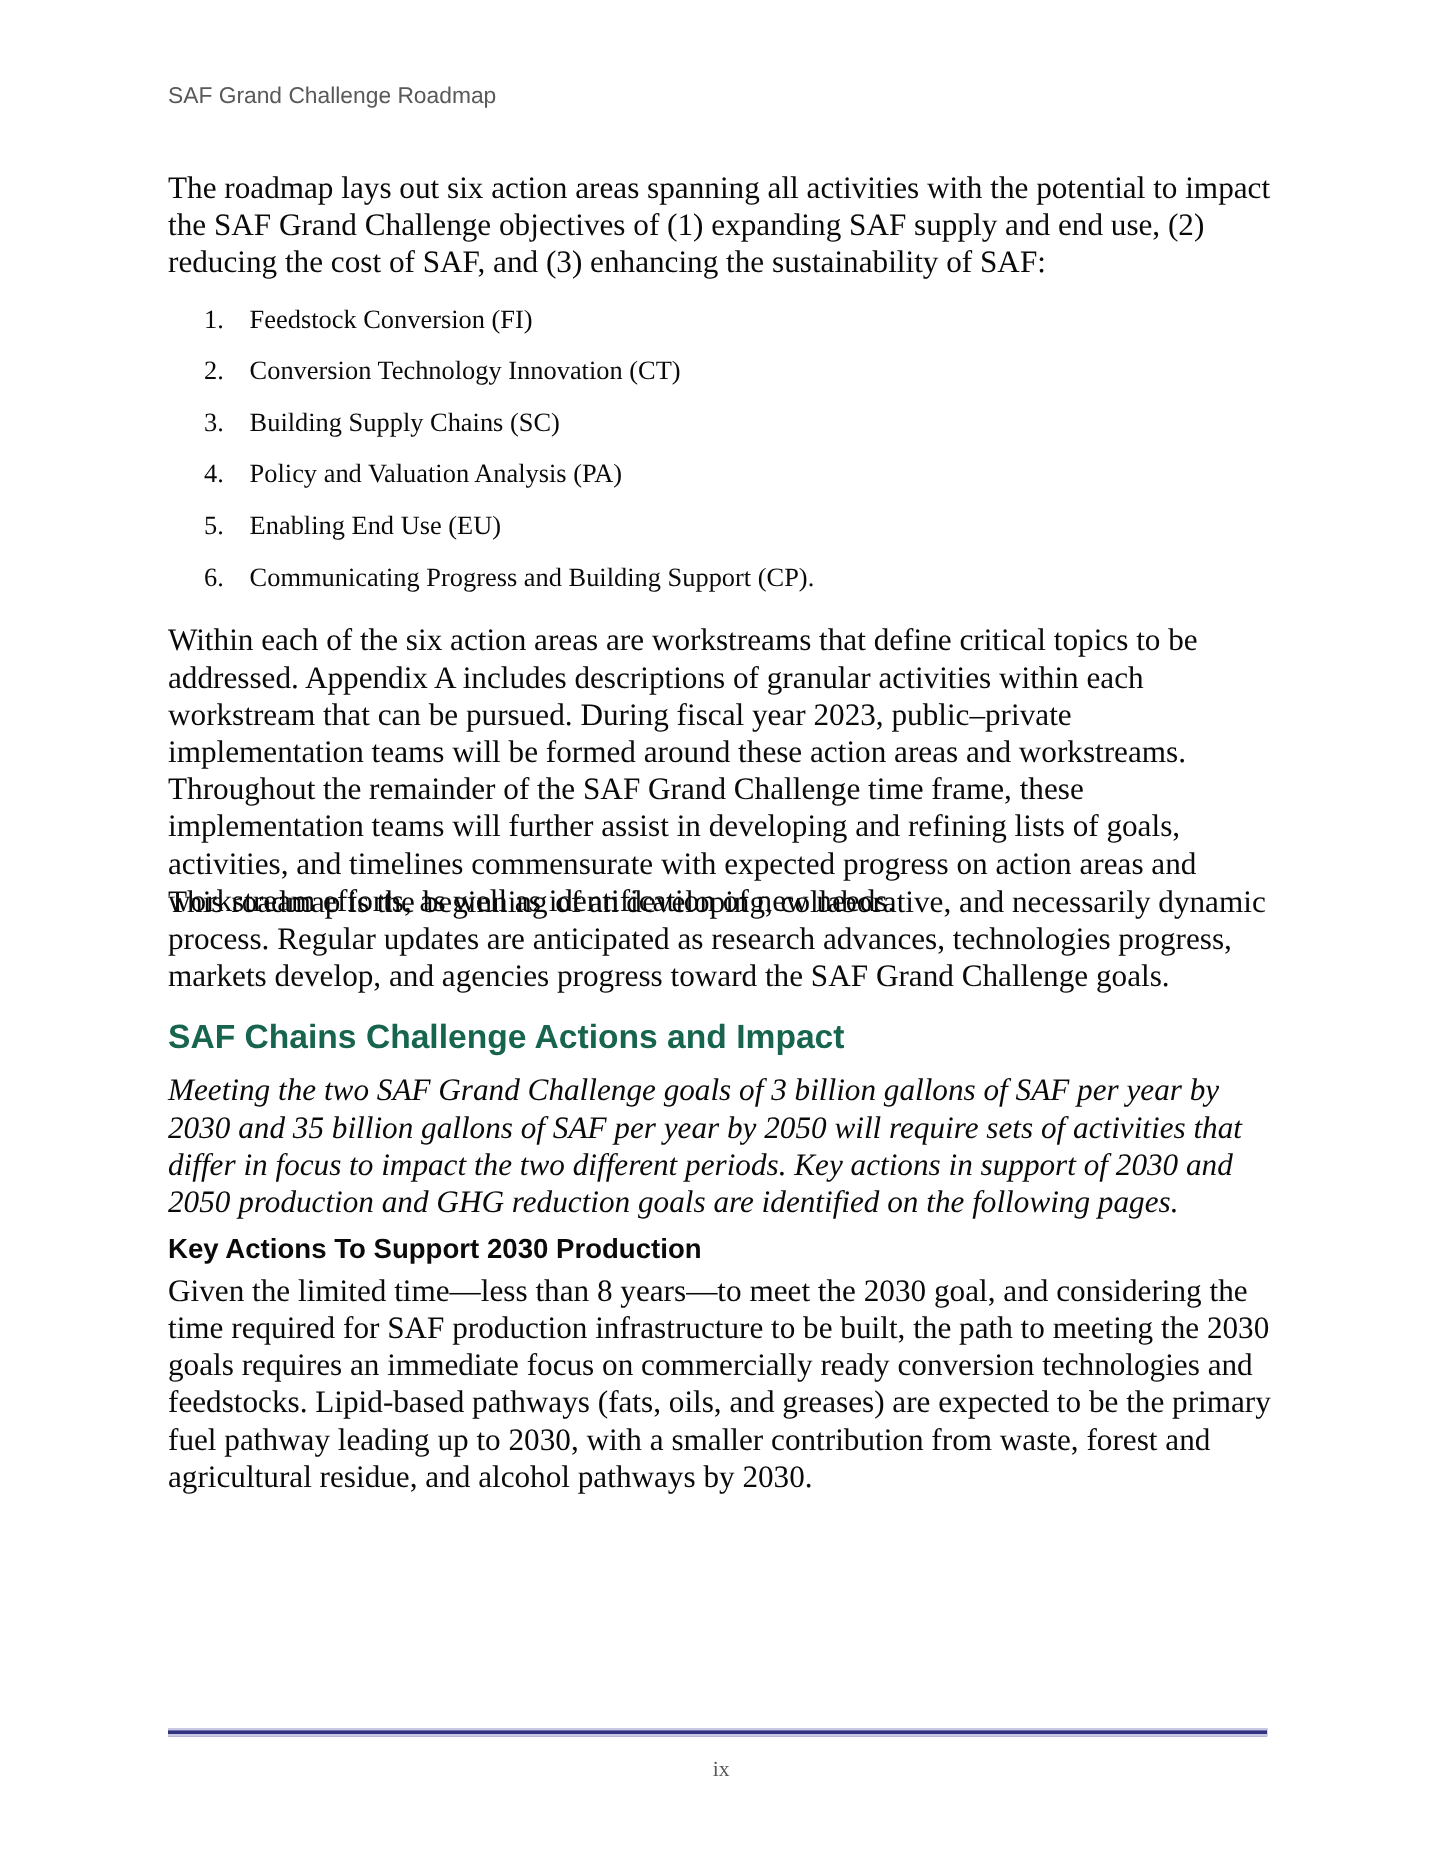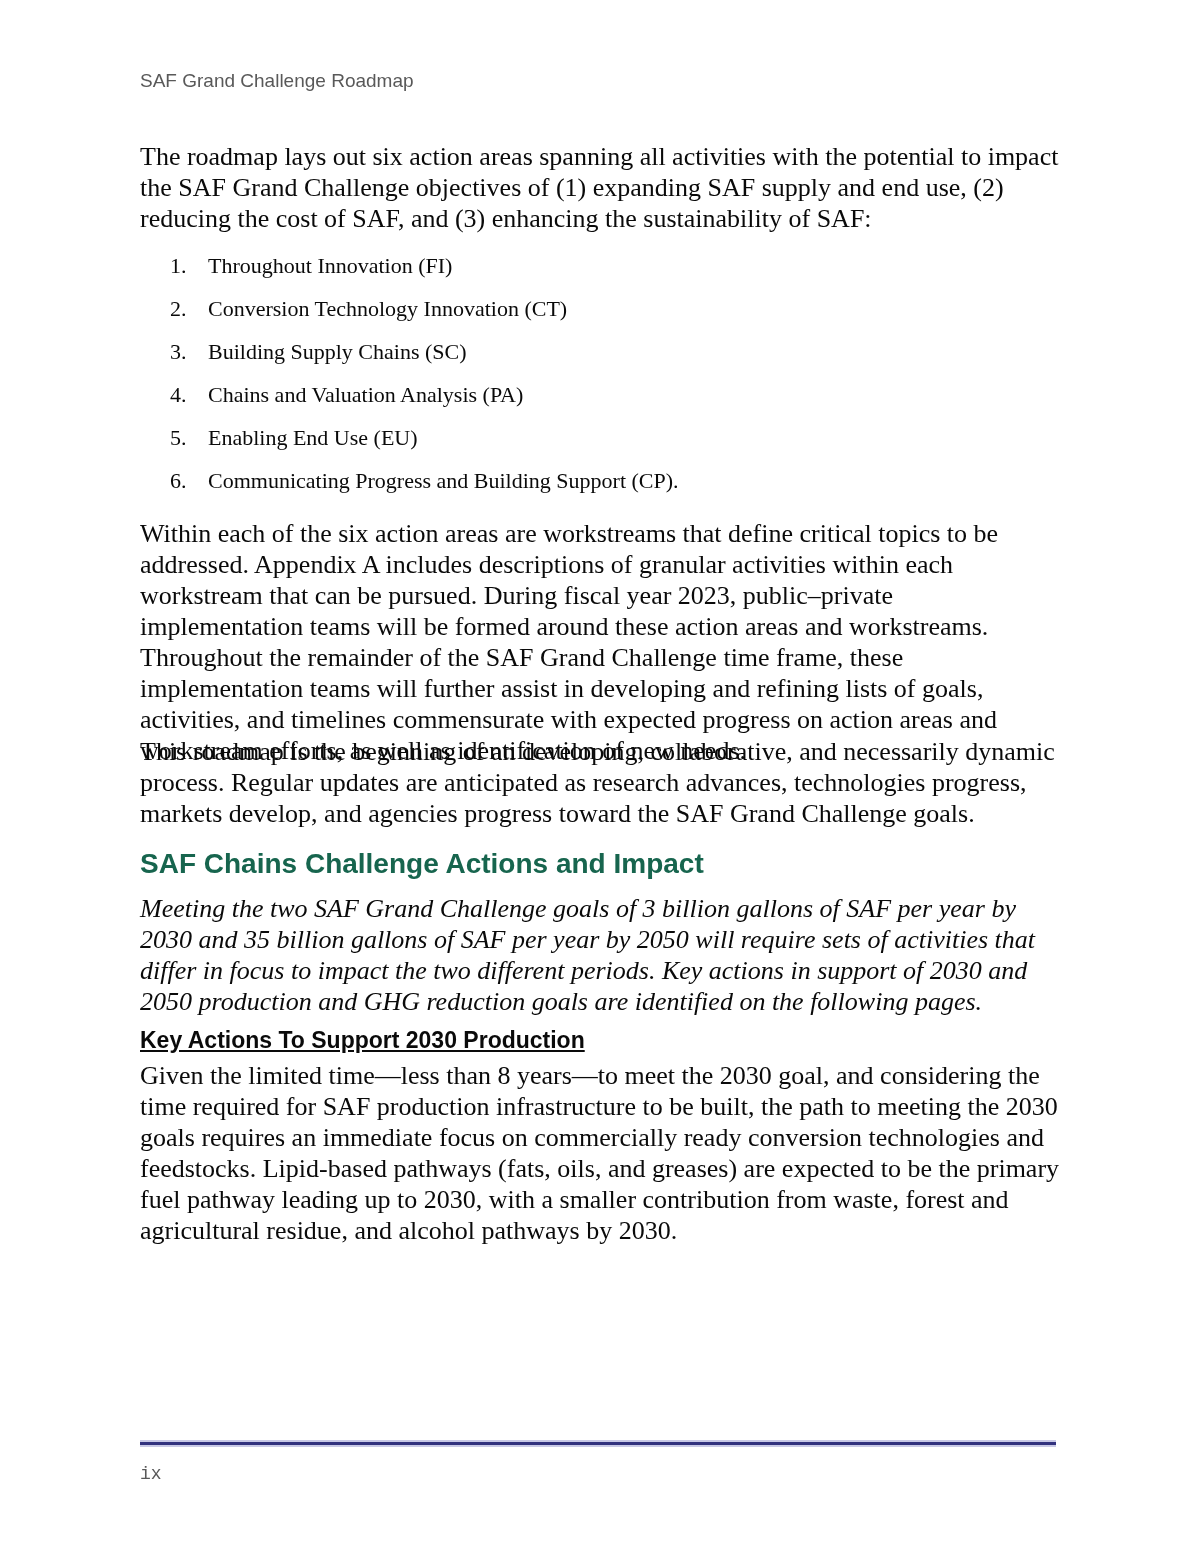--- a/index.html
+++ b/index.html
@@ -62,64 +62,64 @@
     color: #17654E;
   }
   .p-section { top: 893px; font-style: italic; }
   .subsection-heading {
     top: 1026px;
     font-family: "Liberation Sans", sans-serif;
     font-weight: bold;
     font-size: 23px;
     line-height: 28px;
     color: #0a0a0a;
-    text-decoration: underline;
   }
   .p-subsection { top: 1060px; }
   .footer-rule {
     top: 1440px;
     width: 916px;
     height: 3px;
     background: #32327E;
     border-top: 2px solid #C9C9E6;
     border-bottom: 2px solid #C9C9E6;
   }
   .page-number {
     top: 1463px;
-    font-family: Liberation Mono, monospace;
+    font-family: Liberation Serif, serif;
     font-size: 18px;
     line-height: 22px;
     color: #595959;
+    text-align: center;
   }
 </style>
 </head>
 <body>
 
 <div class="page">
 
   <div class="col running-header">SAF Grand Challenge Roadmap</div>
 
   <div class="col body-text p-intro">The roadmap lays out six action areas spanning all activities with the potential to impact the SAF Grand Challenge objectives of (1) expanding SAF supply and end use, (2) reducing the cost of SAF, and (3) enhancing the sustainability of SAF:</div>
 
   <div class="col list-block">
     <div class="list-row">
       <span class="list-num">1.</span>
-      <span class="list-label">Throughout Innovation (FI)</span>
+      <span class="list-label">Feedstock Conversion (FI)</span>
     </div>
     <div class="list-row">
       <span class="list-num">2.</span>
       <span class="list-label">Conversion Technology Innovation (CT)</span>
     </div>
     <div class="list-row">
       <span class="list-num">3.</span>
       <span class="list-label">Building Supply Chains (SC)</span>
     </div>
     <div class="list-row">
       <span class="list-num">4.</span>
-      <span class="list-label">Chains and Valuation Analysis (PA)</span>
+      <span class="list-label">Policy and Valuation Analysis (PA)</span>
     </div>
     <div class="list-row">
       <span class="list-num">5.</span>
       <span class="list-label">Enabling End Use (EU)</span>
     </div>
     <div class="list-row">
       <span class="list-num">6.</span>
       <span class="list-label">Communicating Progress and Building Support (CP).</span>
     </div>
   </div>

